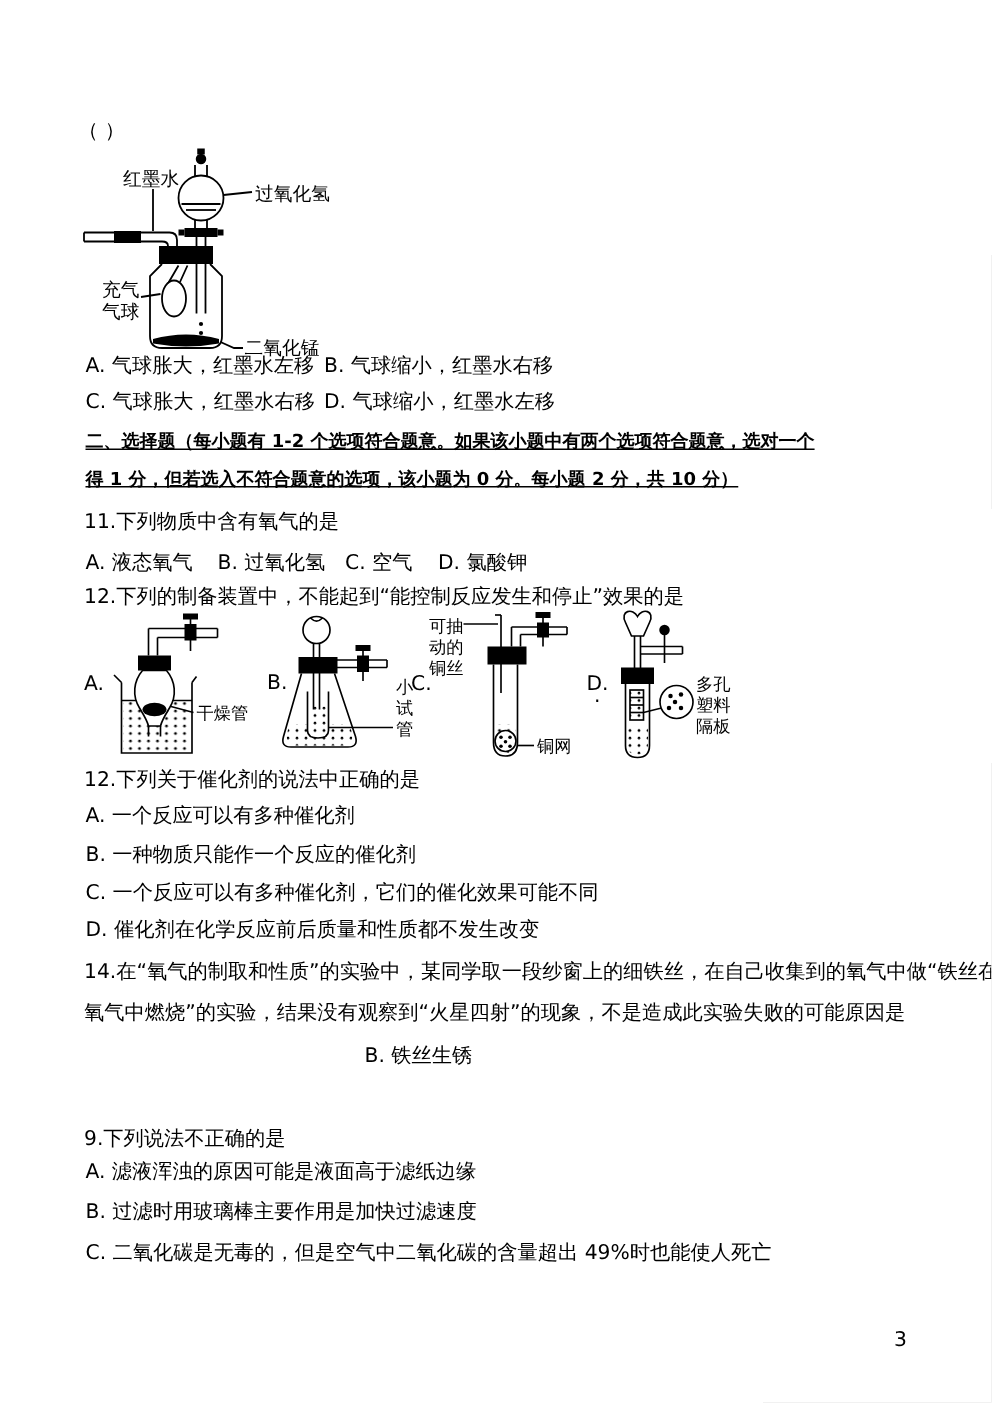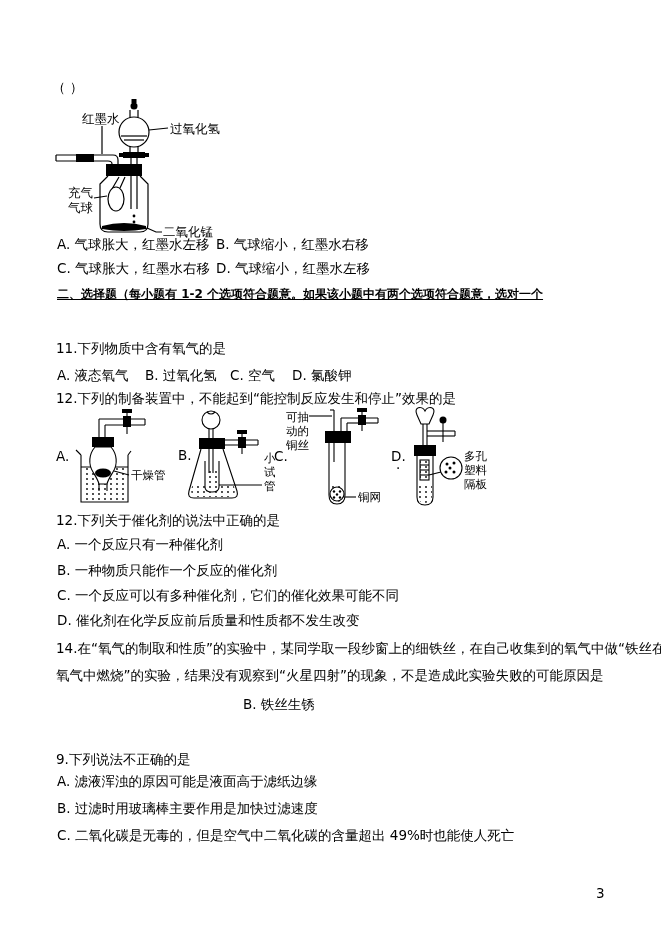--- a/index.html
+++ b/index.html
@@ -71,20 +71,21 @@
     <text x="18" y="117">气球</text>
     <text x="113" y="141">二氧化锰</text>
   </svg>
 
   <div class="t" style="left:57px;top:237px">A. 气球胀大，红墨水左移</div>
   <div class="t" style="left:216px;top:237px">B. 气球缩小，红墨水右移</div>
   <div class="t" style="left:57px;top:261px">C. 气球胀大，红墨水右移</div>
   <div class="t" style="left:216px;top:261px">D. 气球缩小，红墨水左移</div>
 
   <div class="t b" style="left:57px;top:287px">二、选择题（每小题有 1-2 个选项符合题意。如果该小题中有两个选项符合题意，选对一个</div>
+  <div class="t b" style="left:57px;top:312px">得 1 分，但若选入不符合题意的选项，该小题为 0 分。每小题 2 分，共 10 分）</div>
 
   <div class="t" style="left:56px;top:341px">11.下列物质中含有氧气的是</div>
   <div class="t" style="left:57px;top:368px">A. 液态氧气</div>
   <div class="t" style="left:145px;top:368px">B. 过氧化氢</div>
   <div class="t" style="left:230px;top:368px">C. 空气</div>
   <div class="t" style="left:292px;top:368px">D. 氯酸钾</div>
 
   <div class="t" style="left:56px;top:391px">12.下列的制备装置中，不能起到“能控制反应发生和停止”效果的是</div>
   <div class="t" style="left:56px;top:449px">A.</div>
   <div class="t" style="left:178px;top:448px">B.</div>
@@ -213,21 +214,21 @@
       <circle cx="50" cy="63" r="1.5" fill="#000" stroke="none"></circle>
       <circle cx="46" cy="67" r="1.5" fill="#000" stroke="none"></circle>
       <circle cx="54" cy="67" r="1.5" fill="#000" stroke="none"></circle>
     </g>
     <text class="small" x="64" y="55">多孔</text>
     <text class="small" x="64" y="69">塑料</text>
     <text class="small" x="64" y="83">隔板</text>
   </svg>
 
   <div class="t" style="left:56px;top:513px">12.下列关于催化剂的说法中正确的是</div>
-  <div class="t" style="left:57px;top:537px">A. 一个反应只有一种催化剂</div>
+  <div class="t" style="left:57px;top:537px">A. 一个反应可以有多种催化剂</div>
   <div class="t" style="left:57px;top:563px">B. 一种物质只能作一个反应的催化剂</div>
   <div class="t" style="left:57px;top:588px">C. 一个反应可以有多种催化剂，它们的催化效果可能不同</div>
   <div class="t" style="left:57px;top:613px">D. 催化剂在化学反应前后质量和性质都不发生改变</div>
 
   <div class="t" style="left:56px;top:641px">14.在“氧气的制取和性质”的实验中，某同学取一段纱窗上的细铁丝，在自己收集到的氧气中做“铁丝在</div>
   <div class="t" style="left:56px;top:668px">氧气中燃烧”的实验，结果没有观察到“火星四射”的现象，不是造成此实验失败的可能原因是</div>
   <div class="t" style="left:243px;top:697px">B. 铁丝生锈</div>
 
   <div class="t" style="left:56px;top:752px">9.下列说法不正确的是</div>
   <div class="t" style="left:57px;top:774px">A. 滤液浑浊的原因可能是液面高于滤纸边缘</div>

